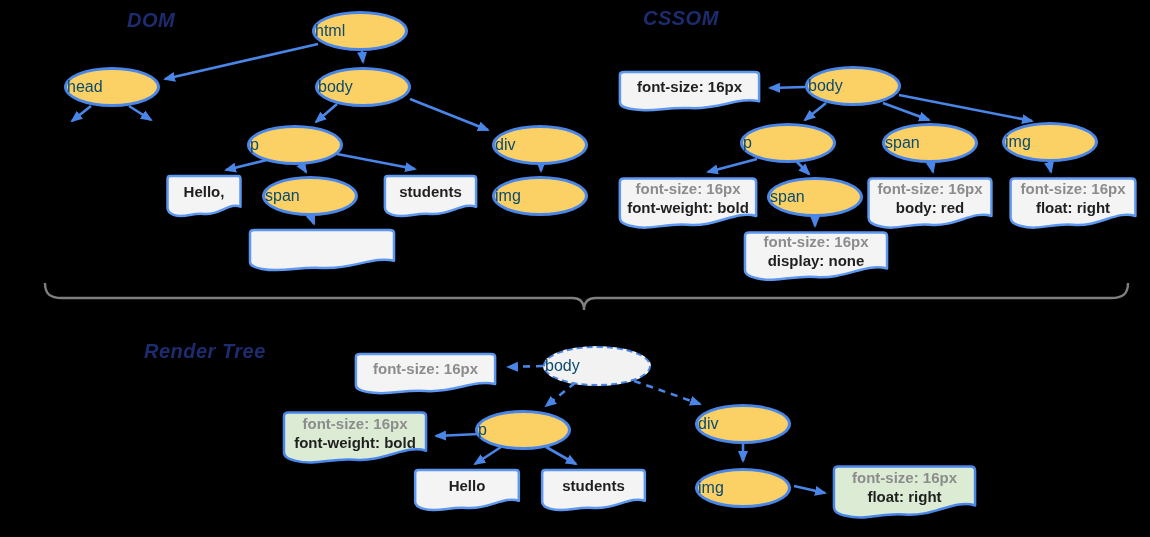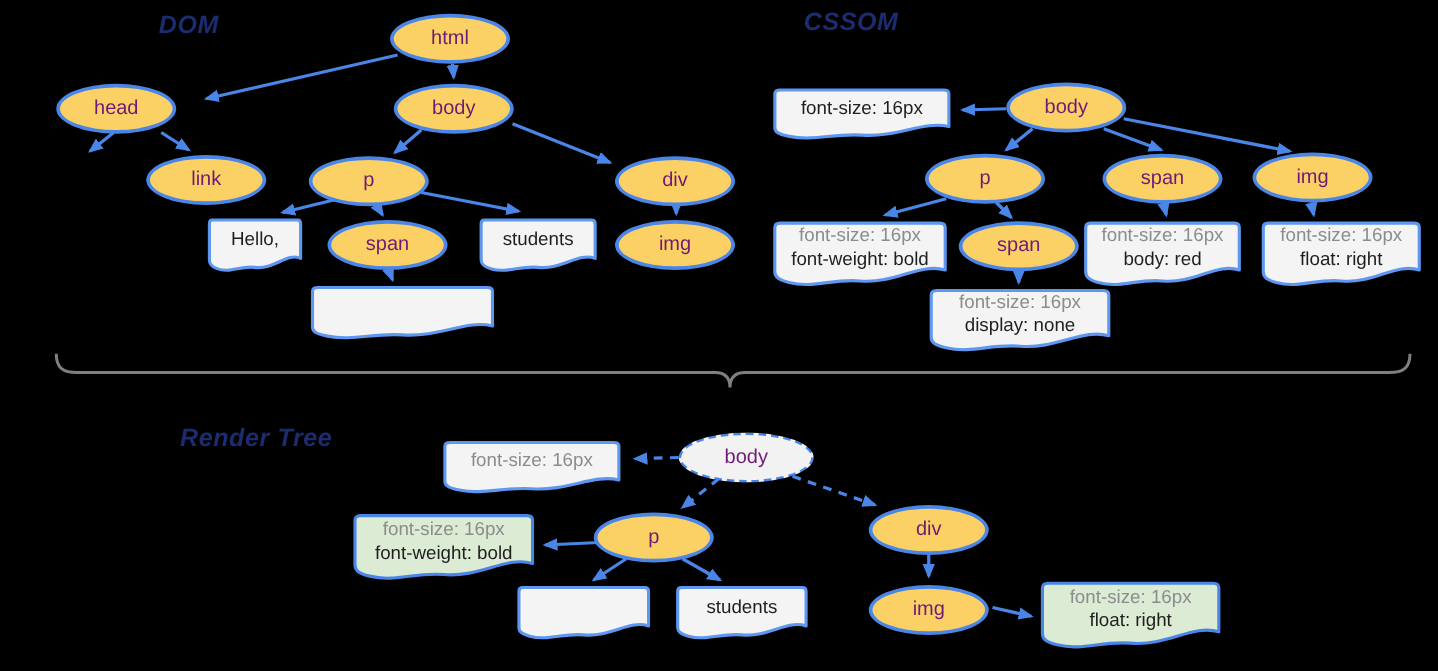--- a/index.html
+++ b/index.html
@@ -11,32 +11,32 @@
   .edge{stroke:#4A86E8;stroke-width:2.6;fill:none;}
   .edge.dashed{stroke-dasharray:7 6;}
   .brace{stroke:#7F7F7F;stroke-width:2.4;fill:none;}
   .title{
     position:absolute;font-size:20px;font-weight:bold;font-style:italic;
     color:#1C2C6E;letter-spacing:.5px;white-space:nowrap;
   }
   .ellipse{
     position:absolute;box-sizing:border-box;border-radius:50%;
     background:#FBD165;border:3px solid #4A86E8;
-    display:flex;align-items:center;justify-content:center;
-    font-size:16px;color:#701a75;white-space:nowrap;
+    display:flex;align-items:center;justify-content:flex-start;
+    font-size:16px;color:#0c4a6e;white-space:nowrap;
   }
   .ellipse.ghost{background:#F2F2F2;border:2px dashed #4A86E8;}
   .doc{position:absolute;}
   .doc svg{position:absolute;left:0;top:0;width:100%;height:100%;overflow:visible;}
   .doc path{fill:#F4F4F4;stroke:#5E97F0;stroke-width:2.5;vector-effect:non-scaling-stroke;stroke-linejoin:round;}
   .doc.green path{fill:#DCEBD4;stroke:#4A86E8;}
   .doc-text{
     position:absolute;left:0;right:0;top:0;height:calc(100% - 11px);
     display:flex;flex-direction:column;align-items:center;justify-content:center;
-    font-size:15px;line-height:19px;color:#1F1F1F;white-space:nowrap;
+    font-size:15px;line-height:19px;color:#1F1F1F;white-space:nowrap;font-weight:bold;
   }
   .t-gray{color:#8C8C8C;}
   .t-black{color:#1F1F1F;}
 </style>
 </head>
 <body>
 
 <div class="stage">
 
   <svg class="edges" width="1150" height="537" viewBox="0 0 1150 537">
@@ -80,29 +80,26 @@
     <path class="edge" d="M794,486 L825,493" marker-end="url(#ah)"></path>
   </svg>
 
   <div class="title" style="left:127px;top:9px">DOM</div>
   <div class="title" style="left:643px;top:7px">CSSOM</div>
   <div class="title" style="left:144px;top:340px">Render Tree</div>
 
   <div class="ellipse" style="left:312px;top:11px;width:96px;height:40px">
     <span>html</span>
     </div>
-  <div class="ellipse" style="left:45px;top:67px;width:96px;height:40px">
+  <div class="ellipse" style="left:64px;top:67px;width:96px;height:40px">
     <span>head</span>
     </div>
   <div class="ellipse" style="left:315px;top:67px;width:96px;height:40px">
     <span>body</span>
     </div>
-  <div class="ellipse" style="left:117px;top:124px;width:96px;height:40px">
-    <span>link</span>
-    </div>
   <div class="ellipse" style="left:247px;top:125px;width:96px;height:40px">
     <span>p</span>
     </div>
   <div class="ellipse" style="left:492px;top:125px;width:96px;height:40px">
     <span>div</span>
     </div>
   <div class="ellipse" style="left:262px;top:176px;width:96px;height:40px">
     <span>span</span>
     </div>
   <div class="ellipse" style="left:492px;top:176px;width:96px;height:40px">
@@ -219,20 +216,23 @@
       </svg>
     <div class="doc-text">
       <span class="t-gray">font-size: 16px</span>
       <span class="t-black">font-weight: bold</span>
     </div>
   </div>
   <div class="doc" style="left:413px;top:468px;width:108px;height:45px">
     <svg viewBox="0 0 100 44" preserveAspectRatio="none">
         <path d="M2,5 Q2,2 5,2 L95,2 Q98,2 98,5 L98,32 C84,27 70,41 50,39 C34,37.4 24,44 10,40 C4,38.3 2,36.5 2,33 Z"></path>
       </svg>
+    <div class="doc-text">
+        <span class="t-black">Hello</span>
+      </div>
   </div>
   <div class="doc" style="left:540px;top:468px;width:107px;height:45px">
     <svg viewBox="0 0 100 44" preserveAspectRatio="none">
         <path d="M2,5 Q2,2 5,2 L95,2 Q98,2 98,5 L98,32 C84,27 70,41 50,39 C34,37.4 24,44 10,40 C4,38.3 2,36.5 2,33 Z"></path>
       </svg>
     <div class="doc-text">
         <span class="t-black">students</span>
       </div>
   </div>
   <div class="doc green" style="left:831px;top:464px;width:147px;height:57px">

